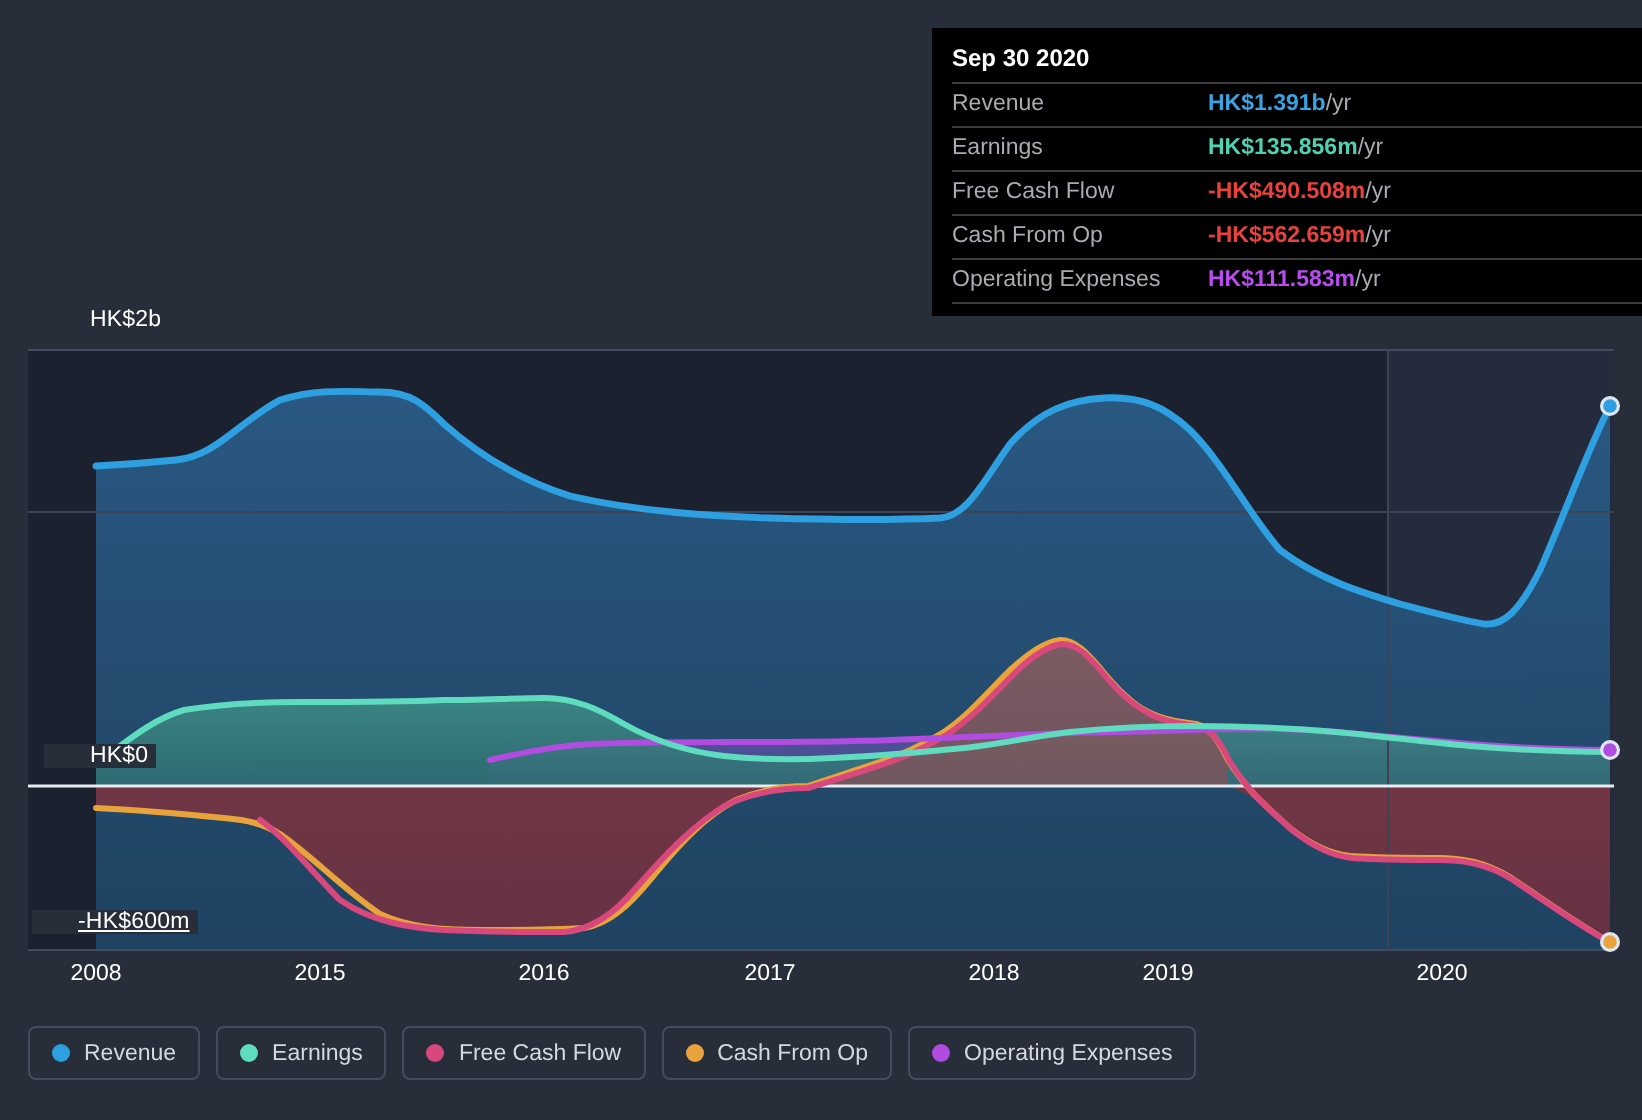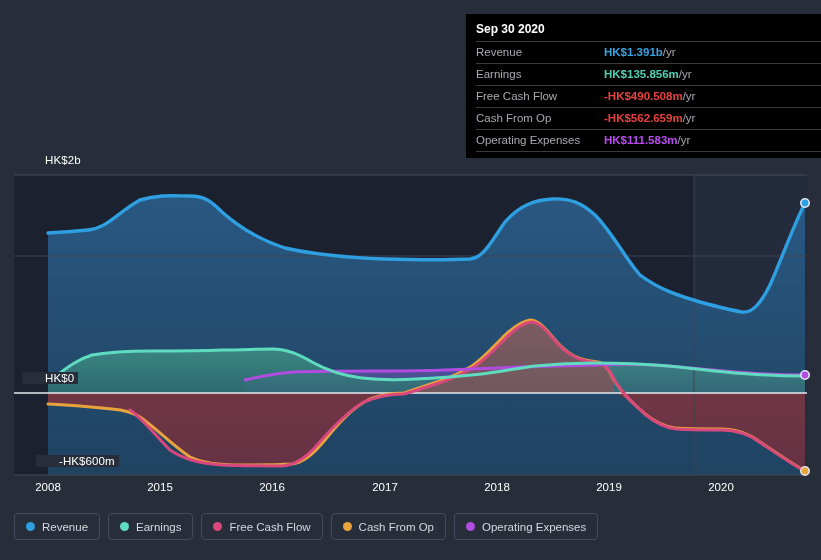--- a/index.html
+++ b/index.html
@@ -226,28 +226,28 @@
            C 782,258 795,222 805,203"></path>
     </g>
 
     <circle cx="805" cy="203" r="4.2" fill="#2e9fe0" stroke="#dfe6f2" stroke-width="1.6"></circle>
     <circle cx="805" cy="375" r="4.2" fill="#b04ce0" stroke="#dfe6f2" stroke-width="1.6"></circle>
     <circle cx="805" cy="471" r="4.2" fill="#e8a33d" stroke="#dfe6f2" stroke-width="1.6"></circle>
   </svg>
 
   <div class="y-label" style="left:22px; top:154px;">HK$2b</div>
   <div class="y-label" style="left:22px; top:372px;">HK$0</div>
-  <div class="y-label" style="left:36px; top:455px;">-HK$600m</div>
+  <div class="y-label" style="left:16px; top:455px;text-decoration:underline;">-HK$600m</div>
 
   <div class="x-label" style="left:48px;  top:481px;">2008</div>
   <div class="x-label" style="left:160px; top:481px;">2015</div>
   <div class="x-label" style="left:272px; top:481px;">2016</div>
   <div class="x-label" style="left:385px; top:481px;">2017</div>
   <div class="x-label" style="left:497px; top:481px;">2018</div>
-  <div class="x-label" style="left:609px; top:481px;">2019</div>
+  <div class="x-label" style="left:584px; top:481px;">2019</div>
   <div class="x-label" style="left:721px; top:481px;">2020</div>
 
   <div id="tooltip">
     <div class="tt-title">Sep 30 2020</div>
 
     <div class="tt-row">
       <span class="tt-label">Revenue</span>
       <span class="tt-value" style="color:#3aa3e3">HK$1.391b</span>
       <span class="tt-unit">/yr</span>
     </div>

